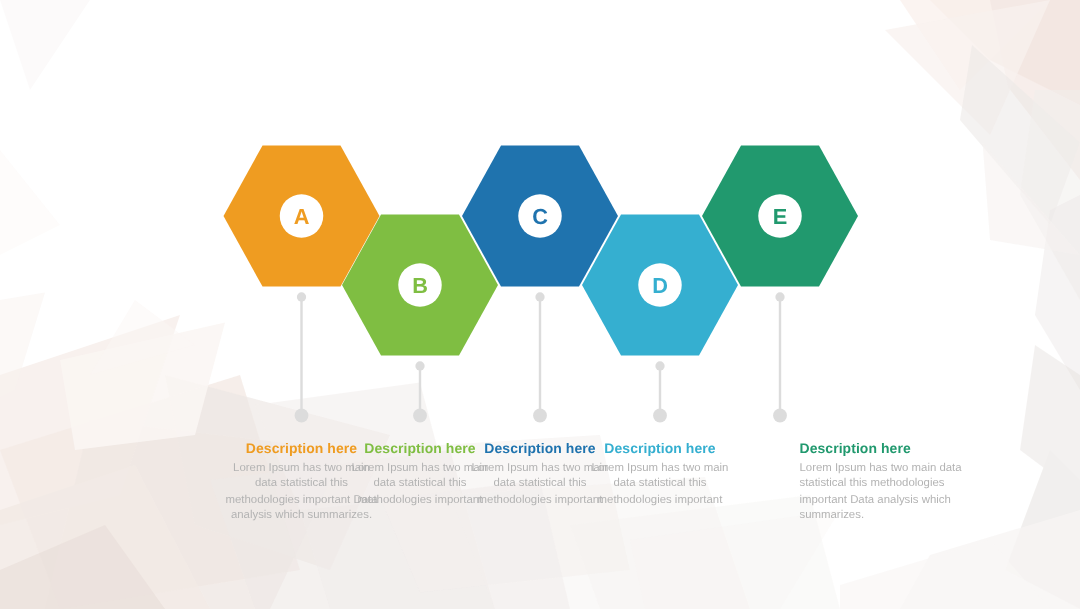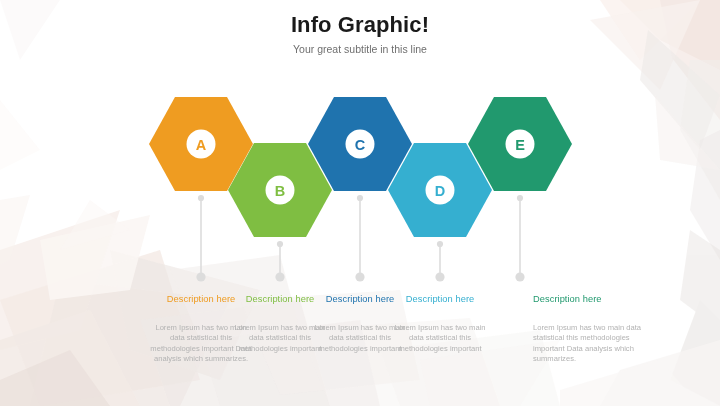--- a/index.html
+++ b/index.html
@@ -24,21 +24,21 @@
     font-size:10.5px;color:#6f6f6f;line-height:14px;margin:4px 0 0 0;font-weight:normal;
   }
 
   
   #hexlayer{position:absolute;left:0;top:0;width:720px;height:406px;z-index:4;}
 
   
   .descs{position:absolute;left:0;top:293px;width:720px;height:80px;z-index:6;}
   .desc{position:absolute;top:0;width:104px;}
   .desc-title{
-    font-size:9.3px;font-weight:normal;line-height:12px;margin:0 0 18px 0;
+    font-size:9.3px;font-weight:bold;line-height:12px;margin:0 0 2px 0;
     letter-spacing:0.05px;
   }
   .desc-body{
     font-size:7.6px;line-height:10.4px;color:#b3b3b3;margin:0;
   }
   .ta-c{text-align:center;}
   .ta-l{text-align:left;}
 </style>
 </head>
 <body>
@@ -87,24 +87,20 @@
       <polygon points="90,200 130,230 60,250" fill="#fbf6f4"></polygon>
       <polygon points="0,100 40,150 0,170" fill="#fcf8f6"></polygon>
       <polygon points="420,360 560,340 520,406 430,406" fill="#f6f3f2" opacity="0.6"></polygon>
     </g>
 
     <g opacity="0.35">
       <polygon points="0,0 60,0 20,60" fill="#f7f2f0"></polygon>
     </g>
   </svg>
 
-  <div class="header">
-    <h1 class="title">Info Graphic!</h1>
-    <p class="subtitle">Your great subtitle in this line</p>
-  </div>
 
   <svg id="hexlayer" viewBox="0 0 720 406" preserveAspectRatio="none">
 
     <g>
       <line x1="201" y1="197" x2="201" y2="277" stroke="#DCDCDC" stroke-width="1.6"></line>
       <line x1="280" y1="243" x2="280" y2="277" stroke="#DCDCDC" stroke-width="1.6"></line>
       <line x1="360" y1="197" x2="360" y2="277" stroke="#DCDCDC" stroke-width="1.6"></line>
       <line x1="440" y1="243" x2="440" y2="277" stroke="#DCDCDC" stroke-width="1.6"></line>
       <line x1="520" y1="197" x2="520" y2="277" stroke="#DCDCDC" stroke-width="1.6"></line>
 

